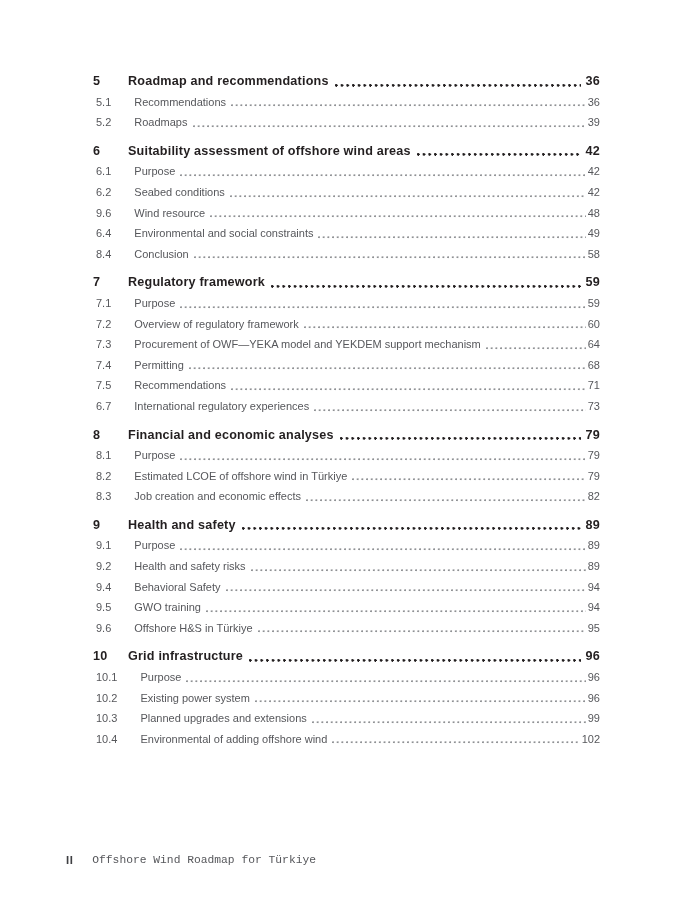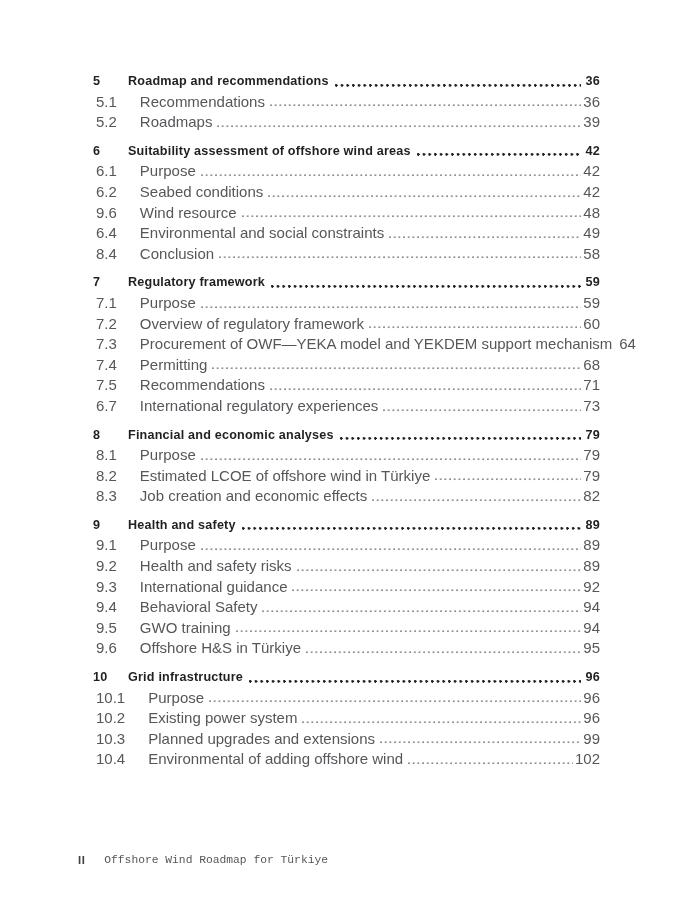--- a/index.html
+++ b/index.html
@@ -29,21 +29,21 @@
     white-space: nowrap;
   }
   .ch {
     font-size: 12.6px;
     font-weight: bold;
     color: #231f20;
     letter-spacing: 0.2px;
   }
   .cnum { flex: 0 0 19px; }
   .it {
-    font-size: 15px;
+    font-size: 11px;
     color: #56575b;
   }
   .inum { flex: none; margin-left: 3px; margin-right: 7px; }
   .title { flex: none; padding-left: 16px; }
   .lead {
     flex: 1 1 auto;
     height: 3px;
     align-self: flex-end;
     background-repeat: repeat-x;
   }
@@ -53,21 +53,21 @@
     background-size: 5.7px 3px;
   }
   .it .lead {
     margin: 0 2px 5px 5px;
     background-image: radial-gradient(circle at 1px 1.4px, #8f9194 0.9px, rgba(0,0,0,0) 1.2px);
     background-size: 4.7px 3px;
   }
   .pg { flex: none; }
   .footer {
     position: absolute;
-    left: 78px; top: 852px;
+    left: 66px; top: 852px;
     display: flex;
     align-items: flex-end;
     font-size: 11.3px;
     line-height: 16px;
   }
   .fnum { font-weight: bold; color: #3f4043; letter-spacing: 0.5px; }
   .ftitle { margin-left: 19px; color: #56575b; font-family: Liberation Mono, monospace; }
 </style>
 </head>
 <body>
@@ -220,26 +220,20 @@
         <span class="lead"></span>
         <span class="pg">89</span>
       </div>
       <div class="row it">
         <span class="inum">9.2</span>
         <span class="title">Health and safety risks</span>
         <span class="lead"></span>
         <span class="pg">89</span>
       </div>
       <div class="row it">
-        <span class="inum">9.3</span>
-        <span class="title">International guidance</span>
-        <span class="lead"></span>
-        <span class="pg">92</span>
-      </div>
-      <div class="row it">
         <span class="inum">9.4</span>
         <span class="title">Behavioral Safety</span>
         <span class="lead"></span>
         <span class="pg">94</span>
       </div>
       <div class="row it">
         <span class="inum">9.5</span>
         <span class="title">GWO training</span>
         <span class="lead"></span>
         <span class="pg">94</span>

